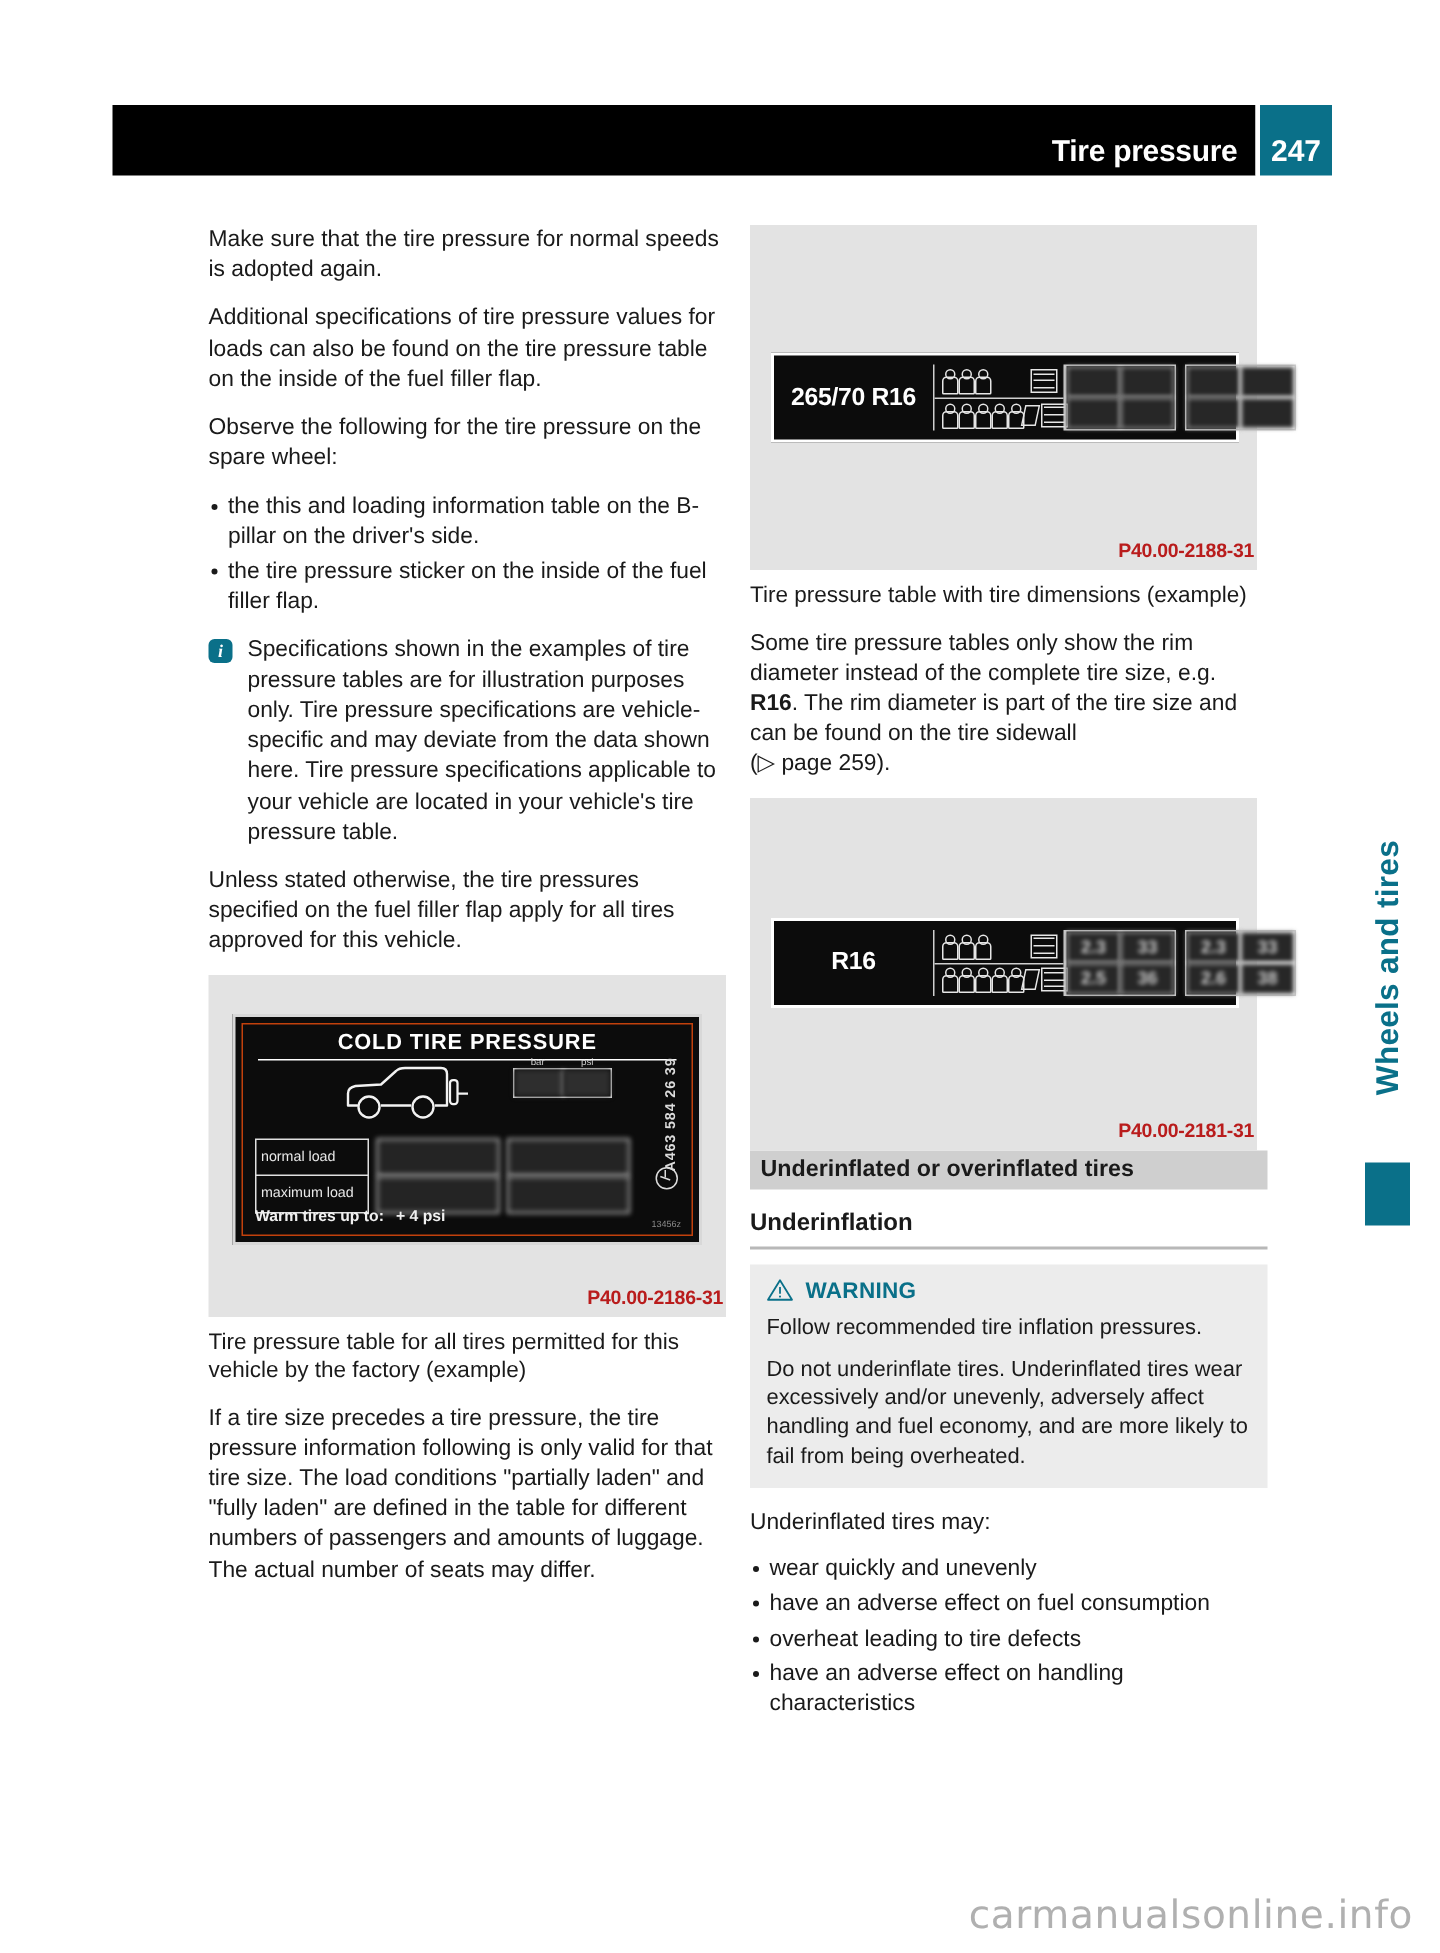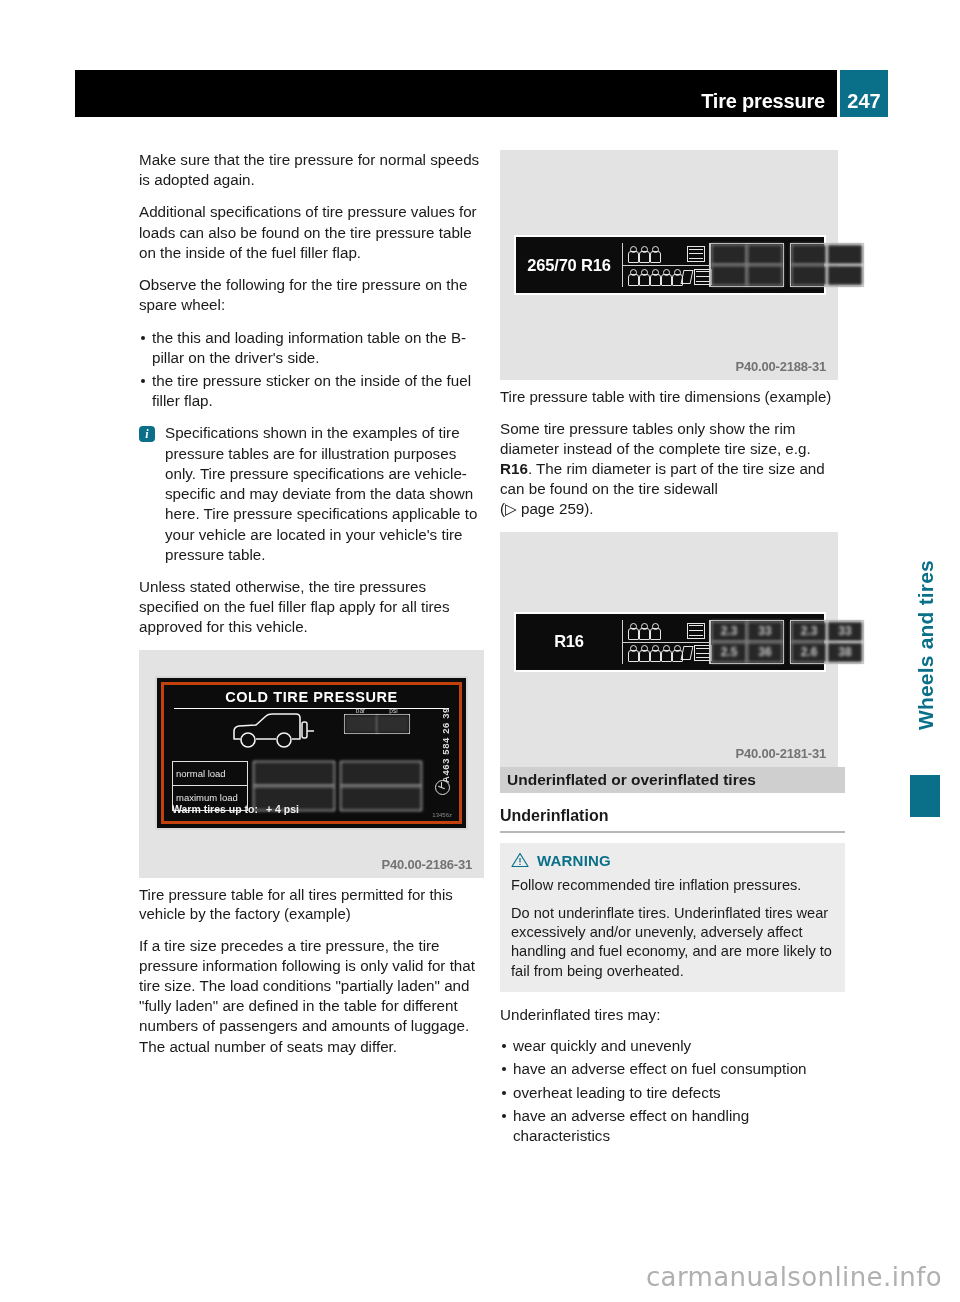--- a/index.html
+++ b/index.html
@@ -49,32 +49,32 @@
     position:absolute;left:0;top:3px;width:16px;height:16px;border-radius:4px;
     background:#0a7089;color:#fff;font-size:12px;font-weight:bold;font-style:italic;
     display:flex;align-items:center;justify-content:center;line-height:1;
     font-family:"Liberation Serif",serif;
   }
   .note p{margin:0;font-size:15.2px;line-height:1.33;}
 
   
   .figure{background:#e3e3e3;position:relative;box-sizing:border-box;}
   .fig-code{
-    position:absolute;right:12px;bottom:6px;font-size:13px;font-weight:bold;color:#737373;
+    position:absolute;right:2px;bottom:6px;font-size:13px;font-weight:bold;color:#b91c1c;
     letter-spacing:-0.2px;
   }
   .caption{font-size:15px;line-height:1.3;margin:7px 0 12px 0;}
 
   
   .fig-sticker{width:345px;height:228px;margin-bottom:0;}
   .sticker{
     position:absolute;left:16px;top:26px;width:313px;height:154px;background:#0c0c0c;
     border:2px solid #d8d8d8;box-sizing:border-box;padding:4px;
   }
-  .sticker-inner{width:100%;height:100%;border:3px solid #c2410c;box-sizing:border-box;position:relative;}
+  .sticker-inner{width:100%;height:100%;border:1px solid #c2410c;box-sizing:border-box;position:relative;}
   .st-title{
     color:#fff;font-size:14.5px;font-weight:bold;text-align:center;letter-spacing:0.6px;
     padding-top:4px;
   }
   .st-rule{height:1px;background:#ffffff;margin:3px 10px 0 10px;}
   .st-vert{
     position:absolute;right:8px;top:22px;color:#dcdcdc;font-size:9.5px;font-weight:bold;
     writing-mode:vertical-rl;transform:rotate(180deg);letter-spacing:0.6px;
   }
   .st-star{

